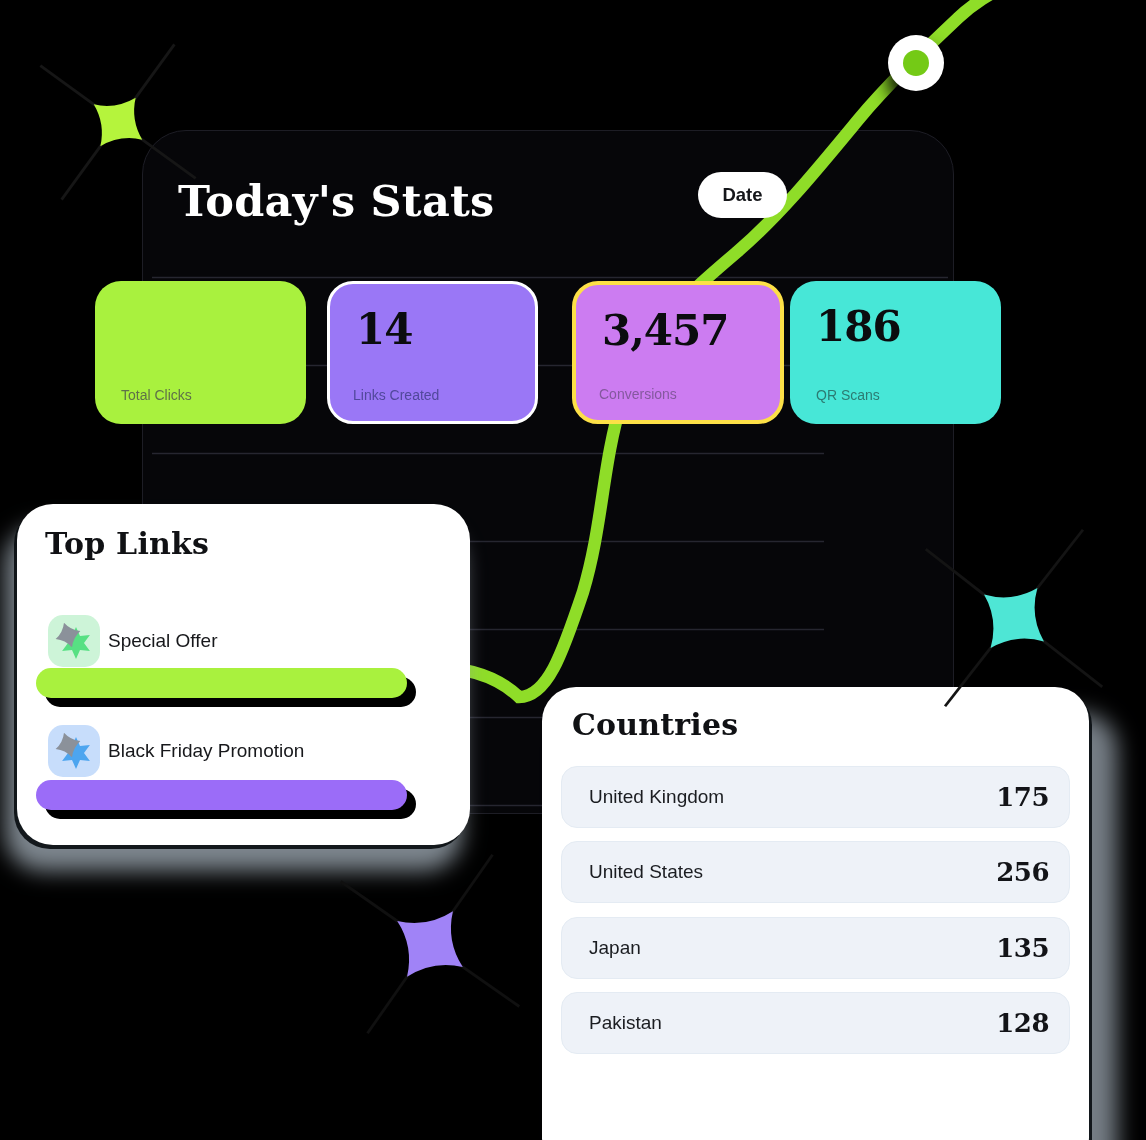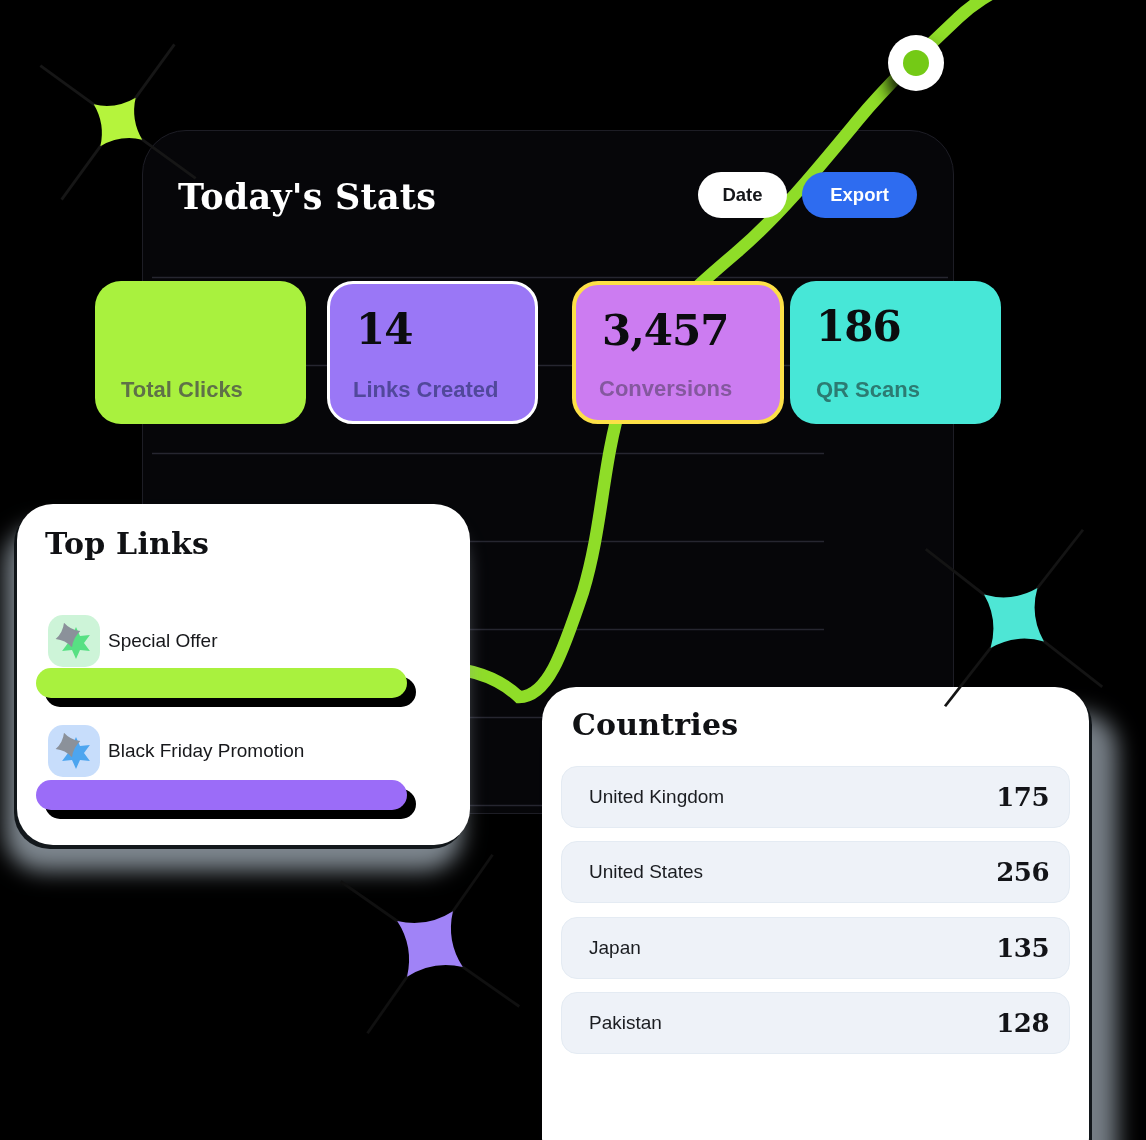--- a/index.html
+++ b/index.html
@@ -12,31 +12,31 @@
     background:#060609;border:1px solid #1d1d25;box-sizing:border-box;}
   #chart-svg{left:0;top:0;pointer-events:none;}
 
   
   .line-marker{left:888px;top:35px;width:56px;height:56px;border-radius:50%;background:#fff;
     box-shadow:0 14px 18px 2px rgba(0,0,0,0.9);}
   .line-marker .dot{position:absolute;left:15px;top:15px;width:26px;height:26px;border-radius:50%;background:#74ca16;}
 
   
   .page-title{left:178px;top:176px;color:#fff;font-family:"DejaVu Serif","Liberation Serif",serif;
-    font-weight:700;font-size:35px;letter-spacing:0.2px;}
+    font-weight:700;font-size:43px;letter-spacing:0.2px;}
   .pill-btn{height:46px;border-radius:23px;display:flex;align-items:center;justify-content:center;
     font-size:18.5px;font-weight:600;box-sizing:border-box;cursor:pointer;}
   .date-btn{left:698px;top:172px;width:89px;background:#fff;color:#15161a;}
   .export-btn{left:802px;top:172px;width:115px;background:#2e6cf0;color:#fff;}
 
   
   .stat-card{top:281px;height:143px;border-radius:26px;box-sizing:border-box;padding:24px 26px 0 26px;}
   .stat-card .num{font-family:"DejaVu Serif","Liberation Serif",serif;font-weight:700;
     font-size:42px;line-height:1.05;color:#0b0c0f;letter-spacing:-1px;}
-  .stat-card .lbl{position:absolute;left:26px;bottom:21px;font-size:22px;font-weight:700;}
+  .stat-card .lbl{position:absolute;left:26px;bottom:21px;font-size:14px;font-weight:400;}
   .sc1{left:95px;width:211px;background:#a9f13e;}
   .sc2{left:327px;width:211px;background:#9a77f6;border:3px solid #fff;}
   .sc3{left:572px;width:212px;background:#cc7cf1;border:4px solid #fde047;}
   .sc4{left:790px;width:211px;background:#47e7d7;}
   .sc1 .lbl{color:#5f7148;} .sc2 .lbl{color:#51489b;margin-top:32px;} .sc3 .lbl{color:#84589e;} .sc4 .lbl{color:#2c7b72;}
   .sc2 .lbl{left:23px;bottom:18px;} .sc3 .lbl{left:23px;bottom:18px;}
 
   
   .card-title{font-family:"DejaVu Serif","Liberation Serif",serif;font-weight:700;
     font-size:30px;color:#101114;letter-spacing:0.2px;}
@@ -89,23 +89,20 @@
              C974,3 990,-6 1008,-16" fill="none" stroke="#8fdd28" stroke-width="12.5" stroke-linecap="round"></path>
   </svg>
 
   <div class="abs line-marker">
     <div class="dot"></div>
   </div>
 
   <div class="abs page-title">Today's Stats</div>
   <div class="abs pill-btn date-btn">
     <span>Date</span>
-  </div>
-  <div class="abs pill-btn export-btn">
-    <span>Export</span>
   </div>
 
   <div class="abs stat-card sc1">
     <div class="lbl">Total Clicks</div>
   </div>
   <div class="abs stat-card sc2">
     <div class="num">14</div>
     <div class="lbl">Links Created</div>
   </div>
   <div class="abs stat-card sc3">

